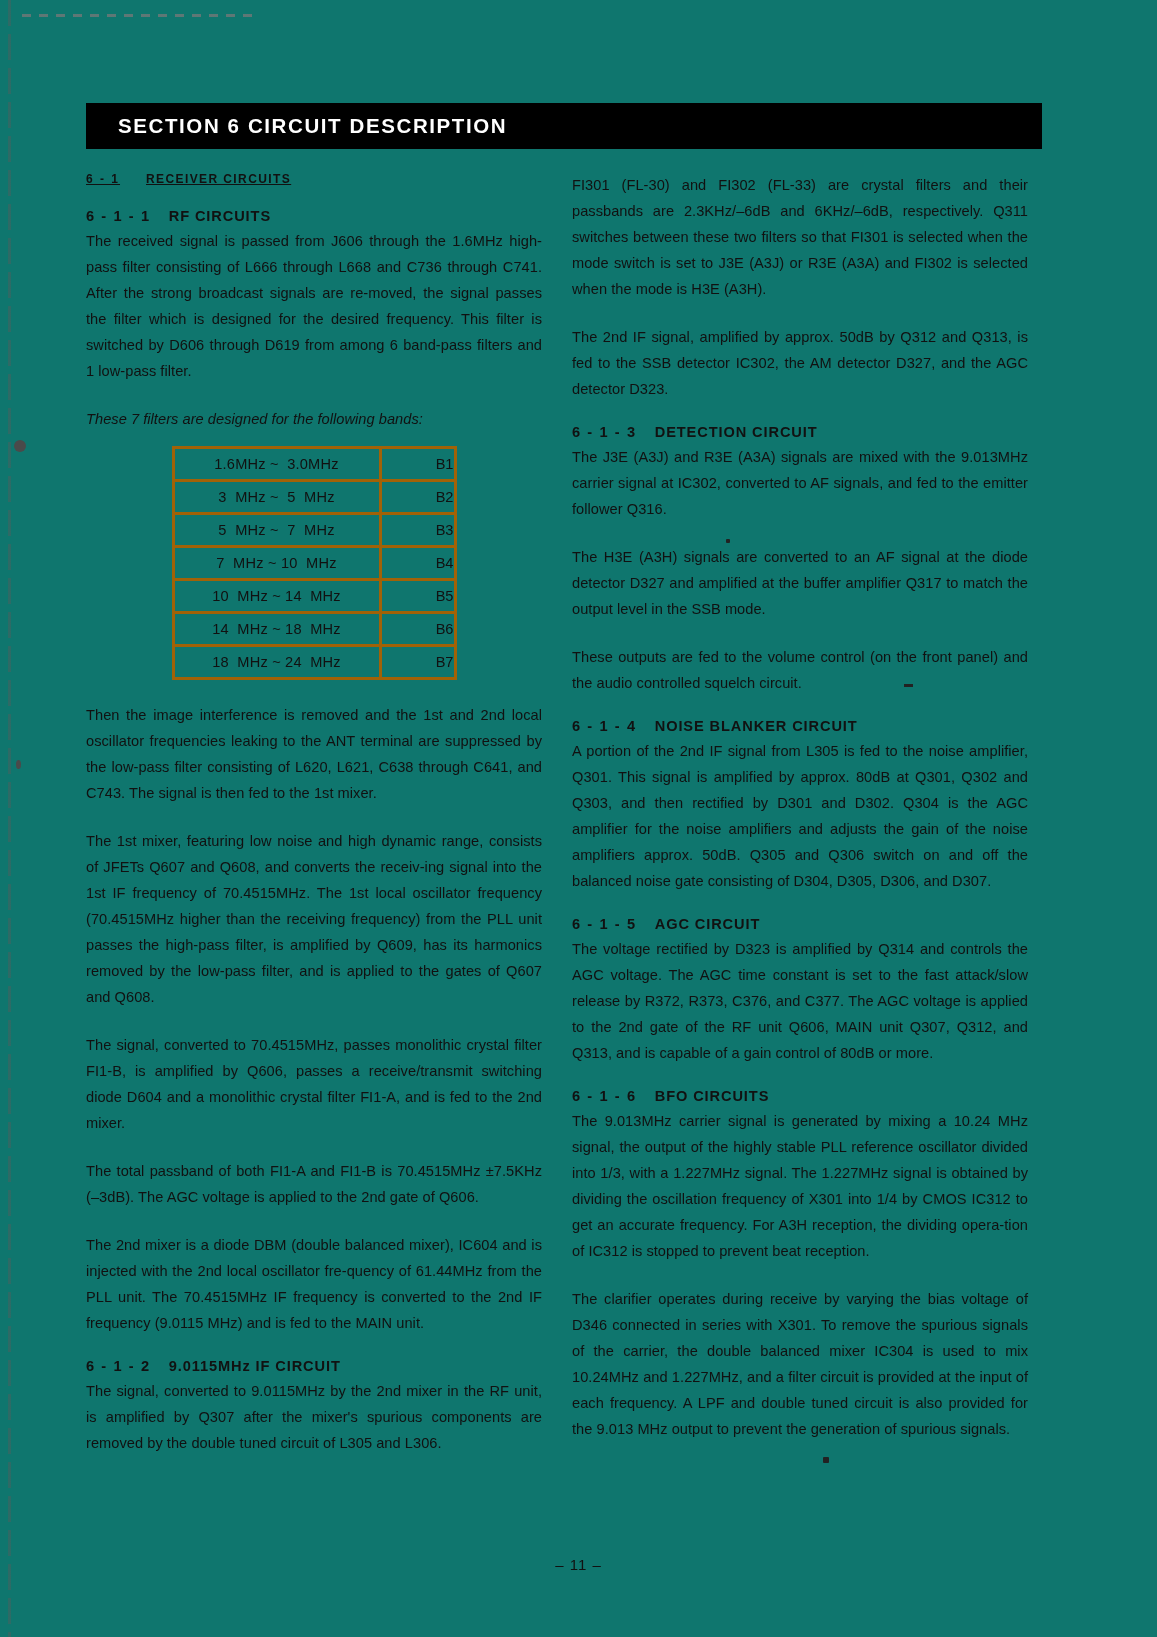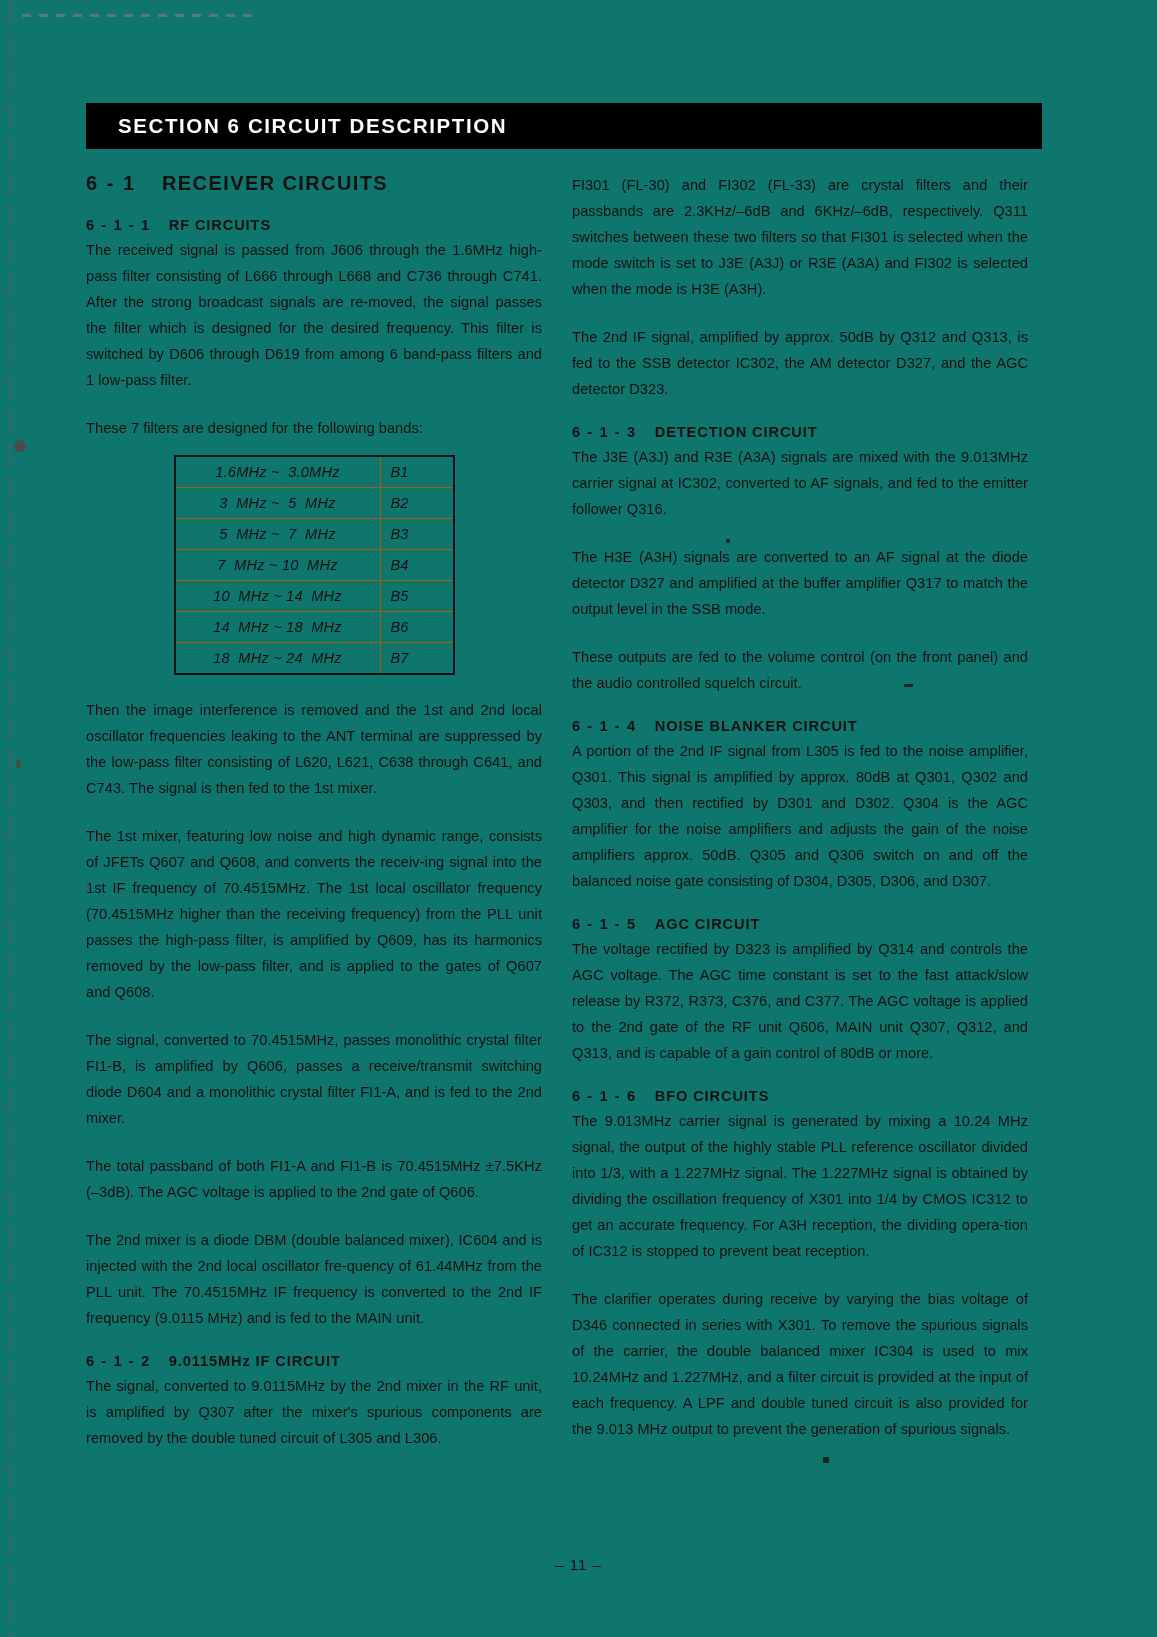--- a/index.html
+++ b/index.html
@@ -81,23 +81,24 @@
   .col {
     position: absolute;
     top: 172px;
     width: 456px;
   }
   .col-left  { left: 86px; }
   .col-right { left: 572px; }
 
   h1.chapter-title {
     margin: 0 0 22px 0;
-    font-size: 20px;
+    font-size: 12px;
     font-weight: bold;
     letter-spacing: 1.4px;
+    text-decoration: underline;
   }
   h1.chapter-title .num { margin-right: 26px; letter-spacing: 2px; }
 
   h2.sub-title {
     margin: 0 0 2px 0;
     font-size: 14.6px;
     font-weight: bold;
     letter-spacing: 0.9px;
   }
   h2.sub-title .num { margin-right: 18px; letter-spacing: 1.6px; }
@@ -105,48 +106,47 @@
   p.para {
     margin: 0 0 22px 0;
     font-size: 14.6px;
     line-height: 26px;
     text-align: justify;
     text-justify: inter-word;
     letter-spacing: 0.05px;
   }
   p.para.tight { margin-bottom: 0; }
   p.para.after-head { margin-top: 4px; }
-  p.para.nogap { margin-bottom: 14px; }
+  p.para.nogap { margin-bottom: 14px; font-style: italic; }
 
   
   .band-table-wrap {
     margin: 4px 0 22px 0;
     display: flex;
     justify-content: center;
   }
   table.band-table {
     border-collapse: collapse;
     border: 2px solid #111111;
     font-size: 14.6px;
   }
   table.band-table td {
-    border: 1px solid #a16207;
+    border: 3px solid #a16207;
     padding: 3px 0 4px 0;
     height: 23px;
     white-space: pre;
-    font-style: italic;
   }
   table.band-table td.range {
     width: 204px;
     text-align: center;
     letter-spacing: 0.2px;
   }
   table.band-table td.label {
     width: 62px;
-    text-align: left;
+    text-align: right;
     padding-left: 10px;
   }
 
   
   .dot-mark {
     position: absolute;
     width: 4px;
     height: 4px;
     background: #222;
     border-radius: 1px;

